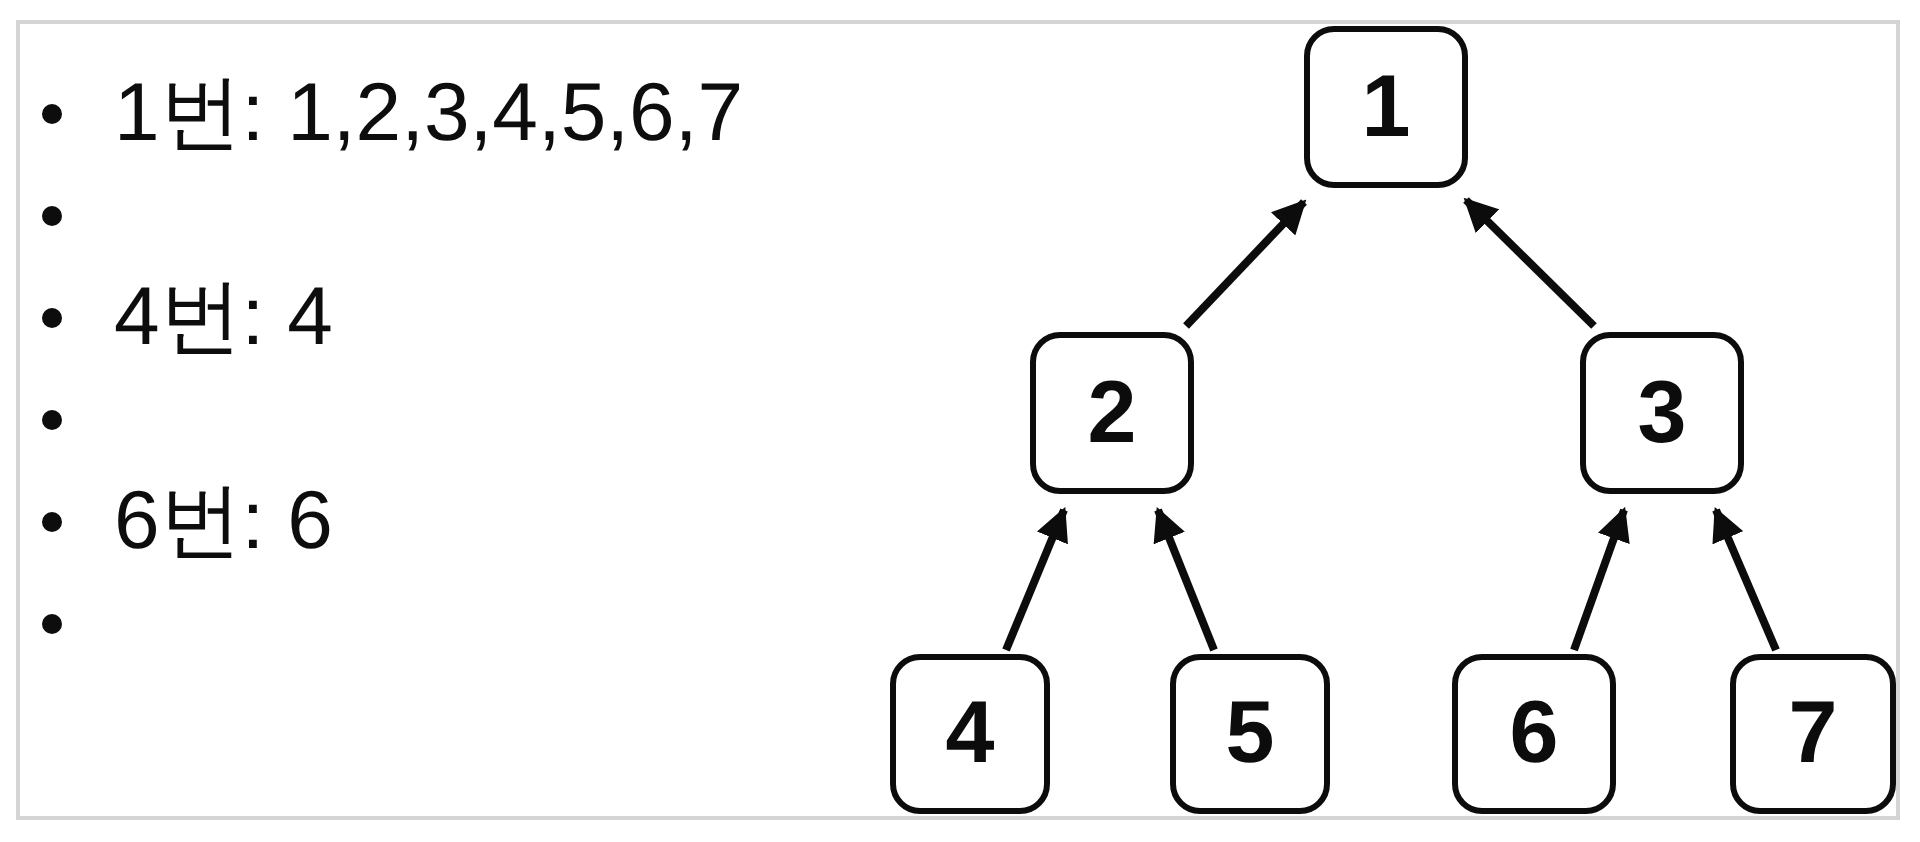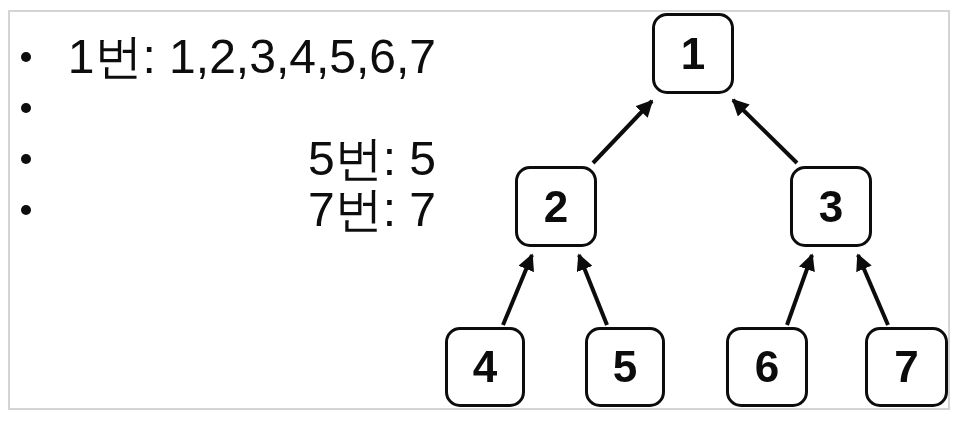--- a/index.html
+++ b/index.html
@@ -15,22 +15,22 @@
   .frame {
     position: absolute; left: 8px; top: 10px; width: 942px; height: 400px;
     border: 2px solid #d4d4d4; background: #ffffff;
   }
   
   .list {
     position: absolute; left: 16px; top: 31px; width: 420px;
   }
   .list-item {
     display: flex; align-items: center; height: 51px;
-    font-size: 48px; line-height: 51px; color: #0d0d0d;
-    letter-spacing: 0px; white-space: nowrap; justify-content: space-between;
+    font-size: 41px; line-height: 51px; color: #0d0d0d;
+    letter-spacing: 0px; white-space: nowrap;
   }
   .bullet {
     width: 10px; height: 10px; border-radius: 50%;
     background: #0d0d0d; margin-left: 5px; margin-right: 26px;
     flex: 0 0 auto;
   }
   
   .edges-svg {
     position: absolute; left: 0; top: 0; width: 960px; height: 421px;
     pointer-events: none;
@@ -59,25 +59,31 @@
   <div class="list">
     <div class="list-item">
       <span class="bullet"></span>
       <span>1번: 1,2,3,4,5,6,7</span>
     </div>
     <div class="list-item">
       <span class="bullet"></span>
     </div>
     <div class="list-item">
       <span class="bullet"></span>
-      <span>5번: 5</span>
+      <span>4번: 4</span>
     </div>
     <div class="list-item">
       <span class="bullet"></span>
-      <span>7번: 7</span>
+    </div>
+    <div class="list-item">
+      <span class="bullet"></span>
+      <span>6번: 6</span>
+    </div>
+    <div class="list-item">
+      <span class="bullet"></span>
     </div>
   </div>
 
   <svg class="edges-svg" viewBox="0 0 960 421">
     <defs>
       <marker id="arrowhead" viewBox="0 0 10 10" refX="9" refY="5" markerWidth="4.2" markerHeight="4.2" orient="auto">
         <path d="M 0 0 L 10 5 L 0 10 z" fill="#0c0c0c"></path>
       </marker>
     </defs>
     <line x1="593" y1="163" x2="652" y2="101" stroke="#0c0c0c" stroke-width="4" marker-end="url(#arrowhead)"></line>

